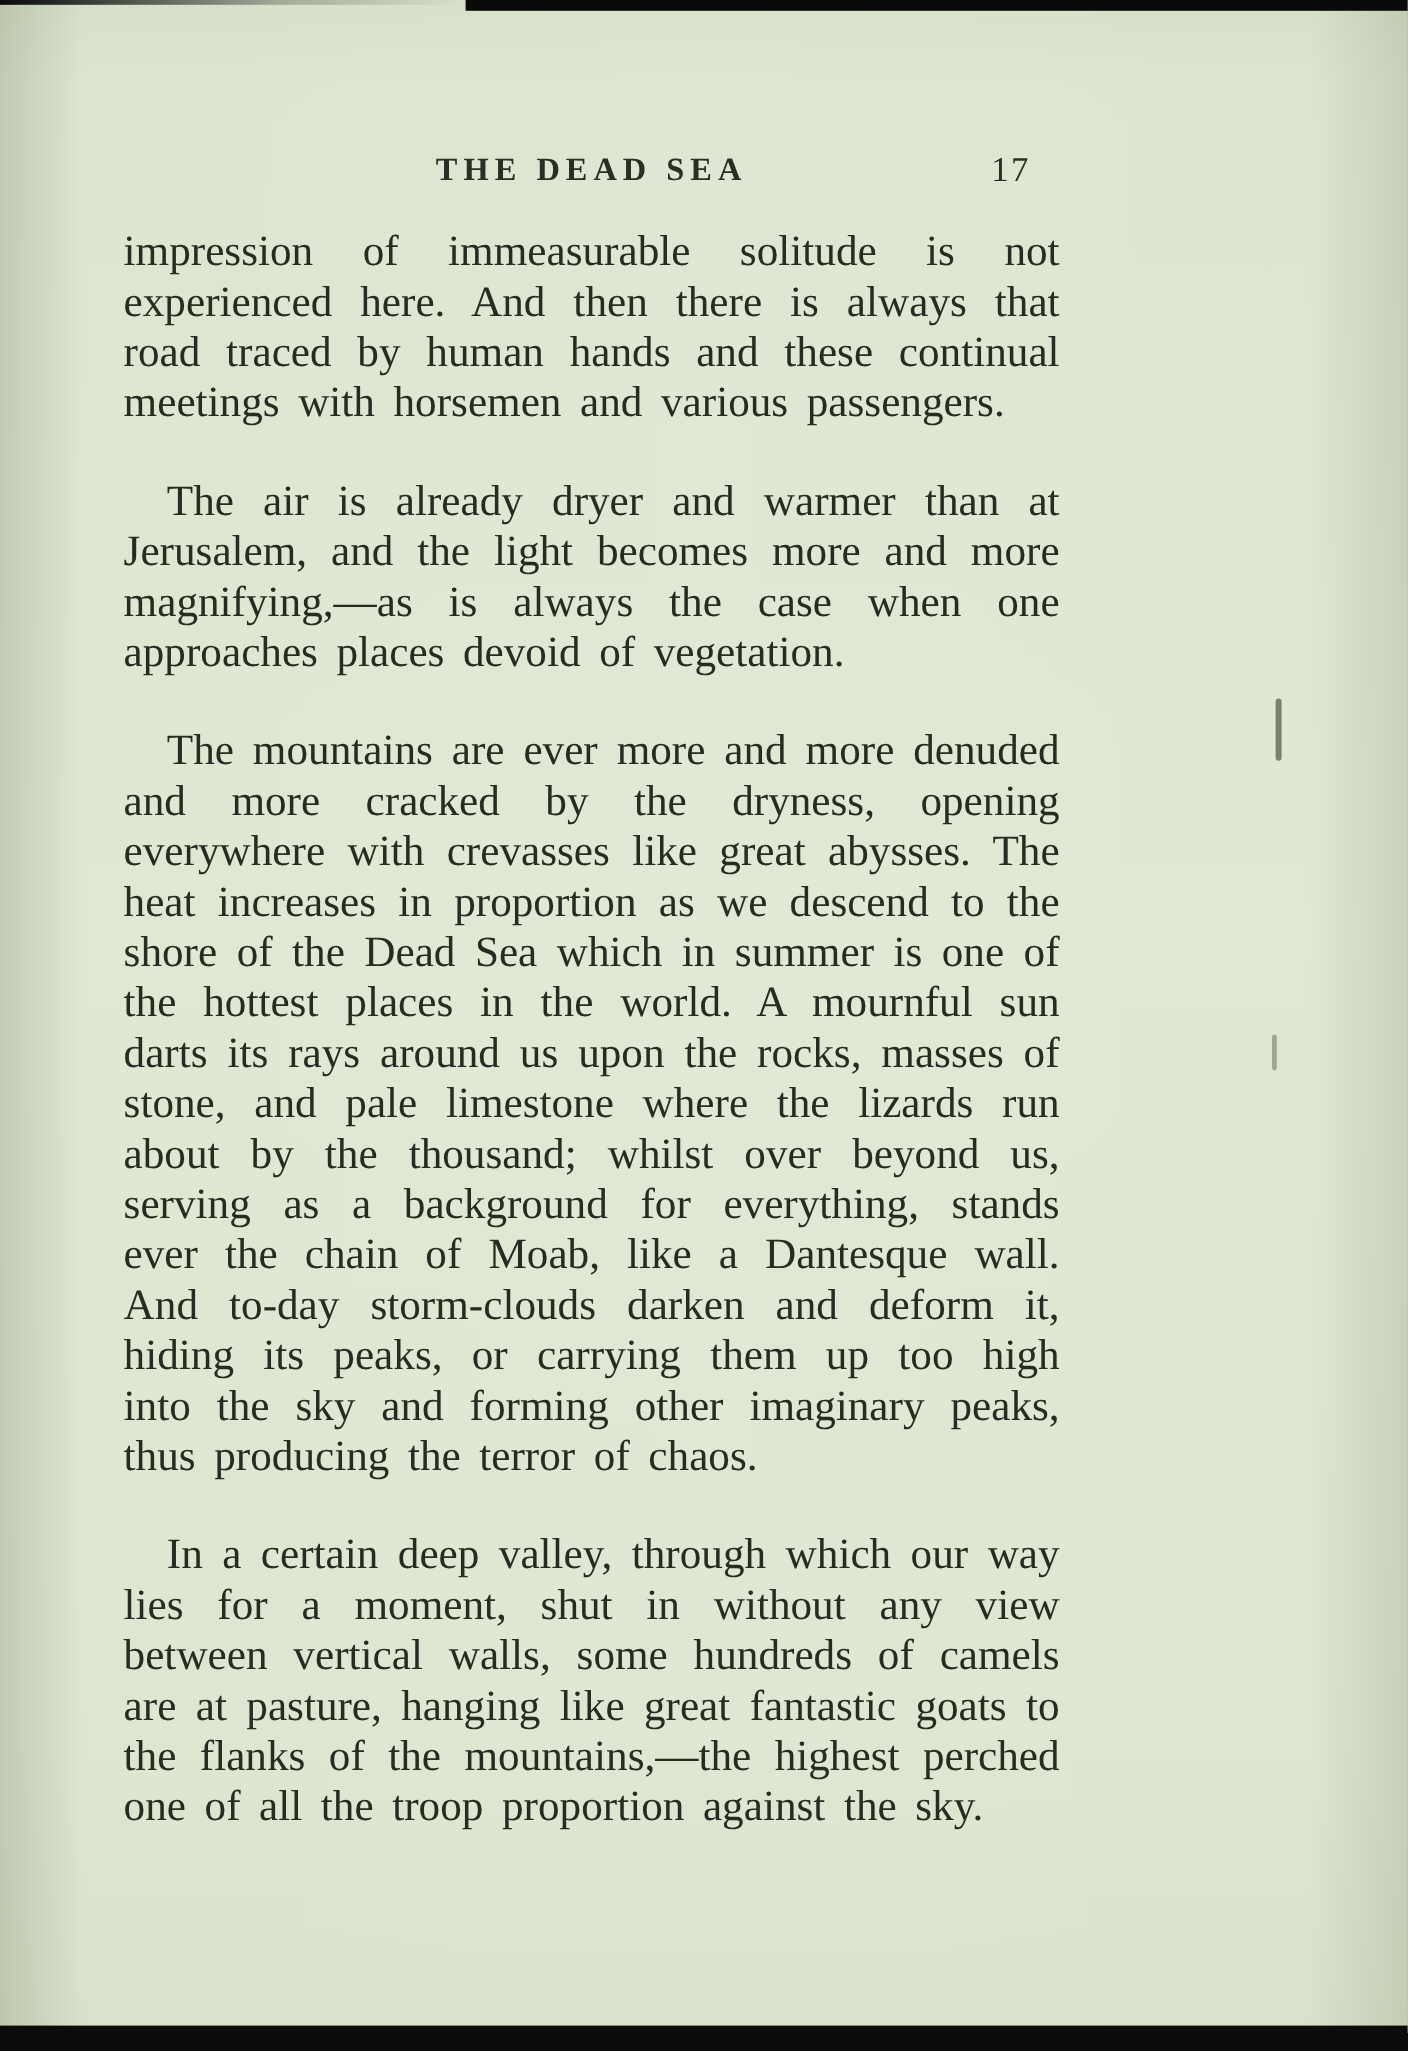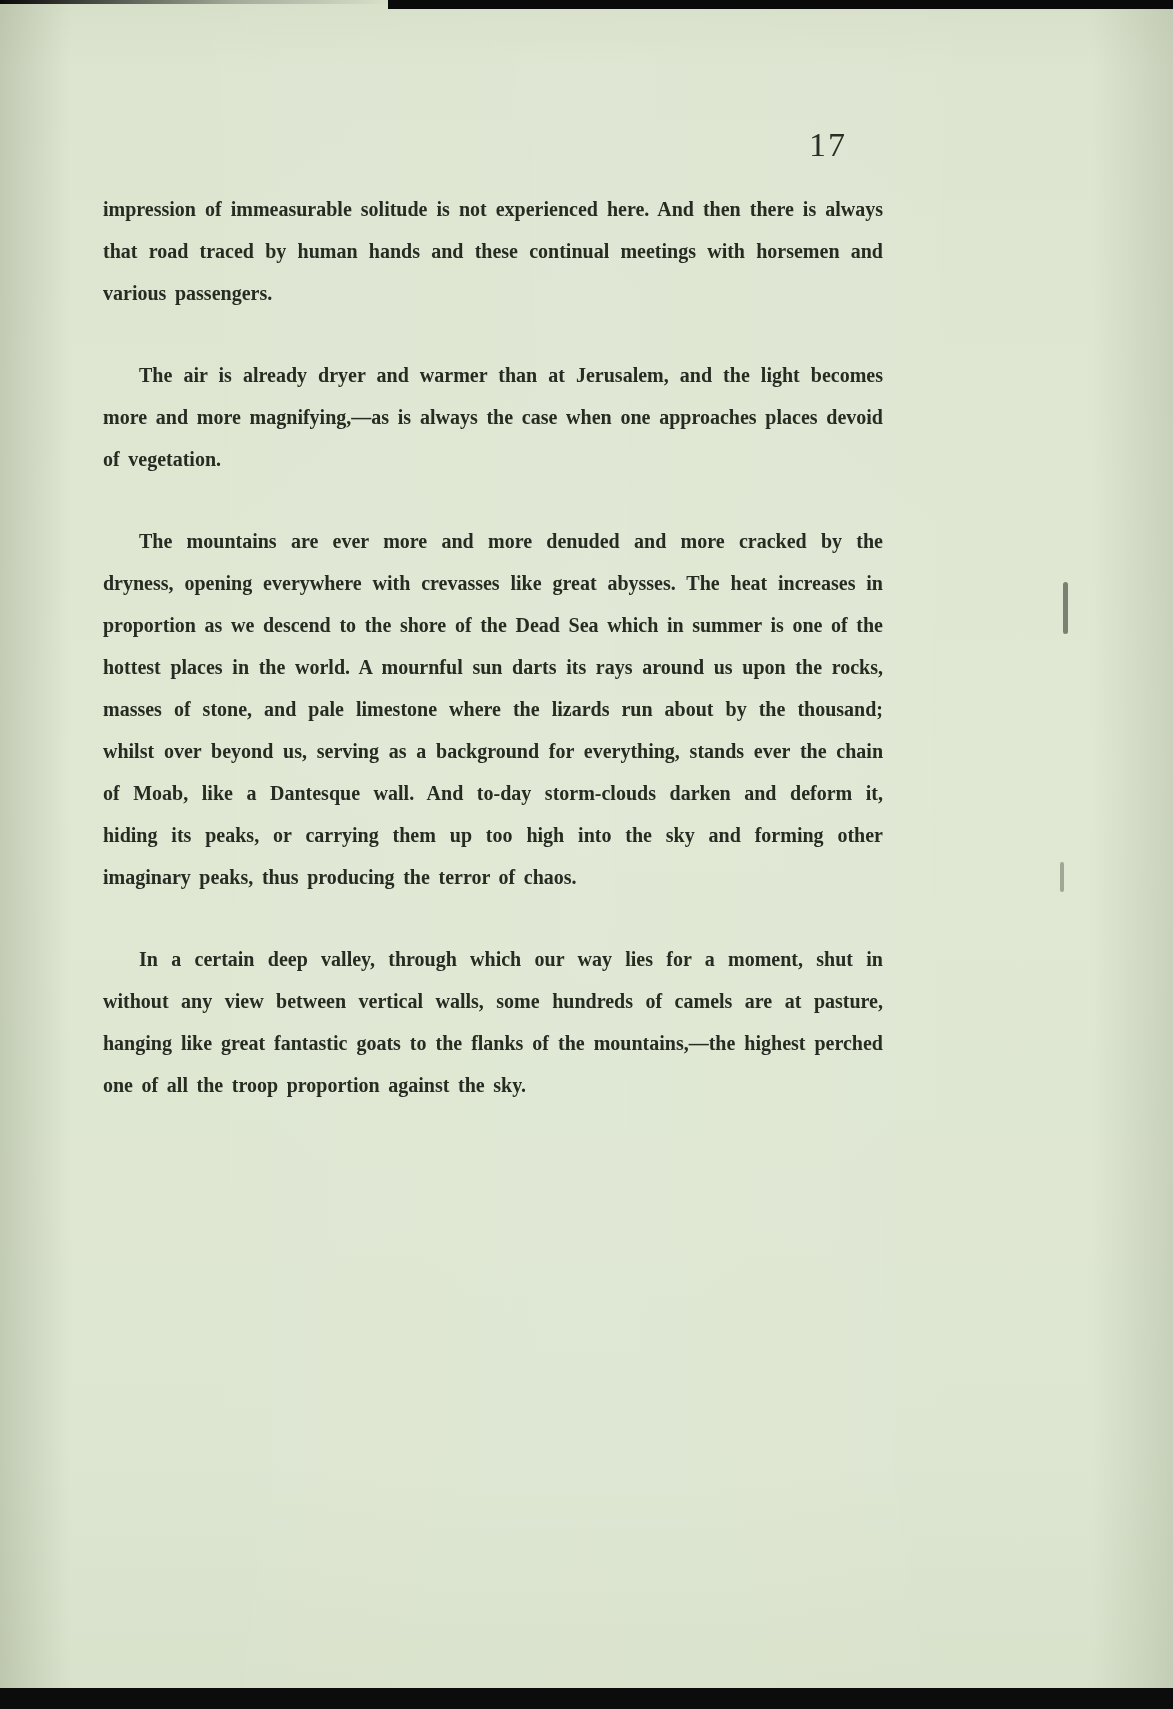--- a/index.html
+++ b/index.html
@@ -92,51 +92,51 @@
     left: 0;
     right: 0;
     text-align: center;
     font-size: 27px;
     font-weight: 700;
     letter-spacing: 5px;
     color: #2a2f25;
   }
   .page-header .page-number {
     position: absolute;
-    right: 36px;
+    right: 24px;
     top: 0;
-    font-size: 34px;
+    font-size: 29px;
     letter-spacing: 2px;
     color: #2a2f25;
   }
   .body-text p {
     margin: 0;
-    font-size: 20px;
+    font-size: 36px;
     line-height: 42px;
     text-align: justify;
     word-spacing: 0.18em;
     color: #272c22;
-    font-weight: bold;
   }
   .body-text p.indent {
     text-indent: 36px;
     margin-top: 40px;
   }
 </style>
 </head>
 <body>
 
 <div class="paper">
   <div class="scan-edge-top"></div>
   <div class="scan-edge-top-left"></div>
   <div class="scan-artifact-1"></div>
   <div class="scan-artifact-2"></div>
 
   <div class="content">
     <div class="page-header">
+      <span class="title">THE DEAD SEA</span>
       <span class="page-number">17</span>
     </div>
 
     <div class="body-text">
       <p>impression of immeasurable solitude is not experienced here. And then there is always that road traced by human hands and these continual meetings with horsemen and various passengers.</p>
       <p class="indent">The air is already dryer and warmer than at Jerusalem, and the light becomes more and more magnifying,—as is always the case when one approaches places devoid of vegetation.</p>
       <p class="indent">The mountains are ever more and more denuded and more cracked by the dryness, opening everywhere with crevasses like great abysses. The heat increases in proportion as we descend to the shore of the Dead Sea which in summer is one of the hottest places in the world. A mournful sun darts its rays around us upon the rocks, masses of stone, and pale limestone where the lizards run about by the thousand; whilst over beyond us, serving as a background for everything, stands ever the chain of Moab, like a Dantesque wall. And to-day storm-clouds darken and deform it, hiding its peaks, or carrying them up too high into the sky and forming other imaginary peaks, thus producing the terror of chaos.</p>
       <p class="indent">In a certain deep valley, through which our way lies for a moment, shut in without any view between vertical walls, some hundreds of camels are at pasture, hanging like great fantastic goats to the flanks of the mountains,—the highest perched one of all the troop proportion against the sky.</p>
     </div>
   </div>

